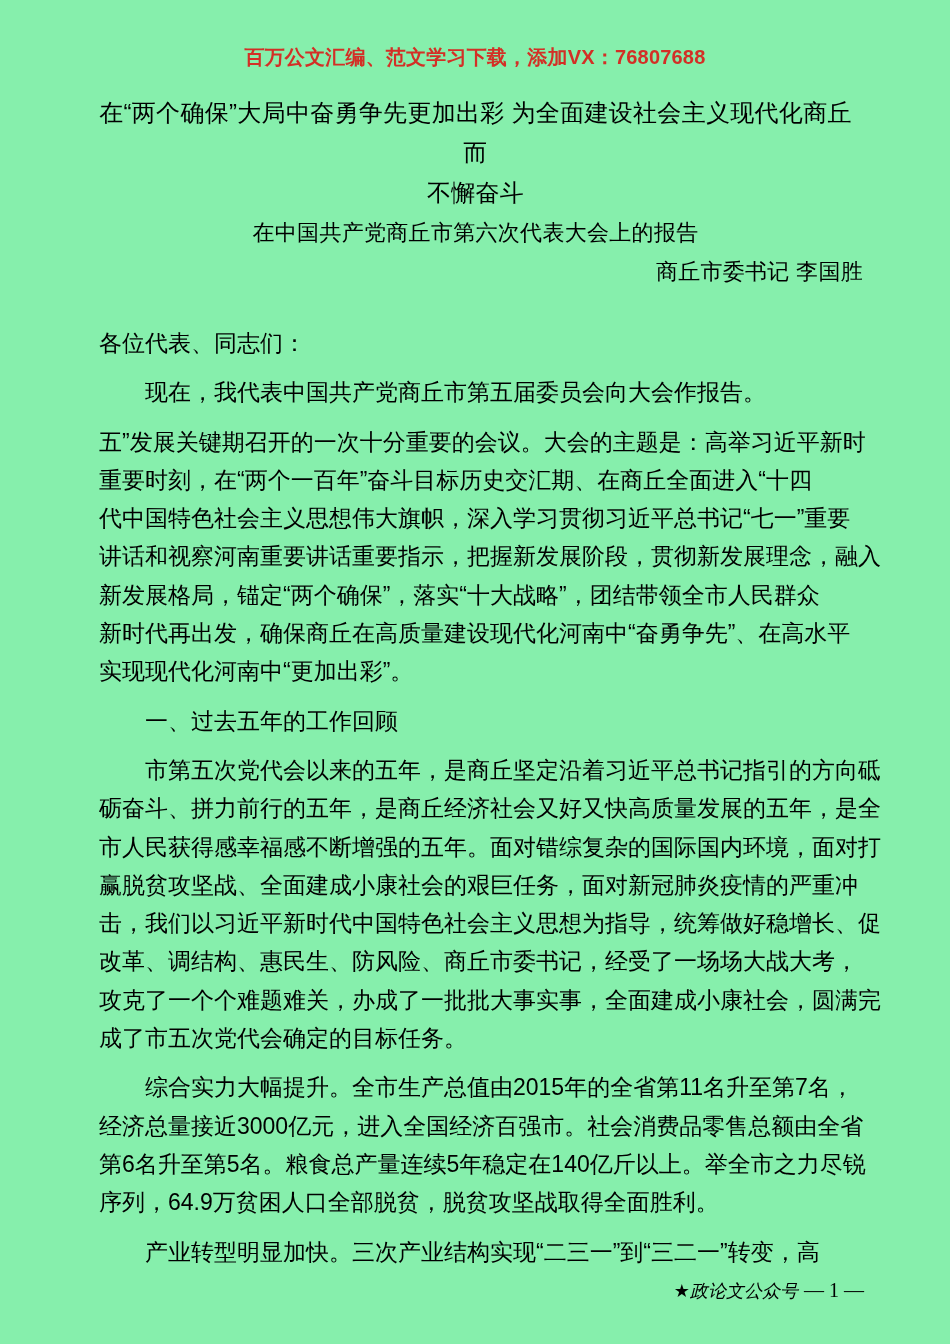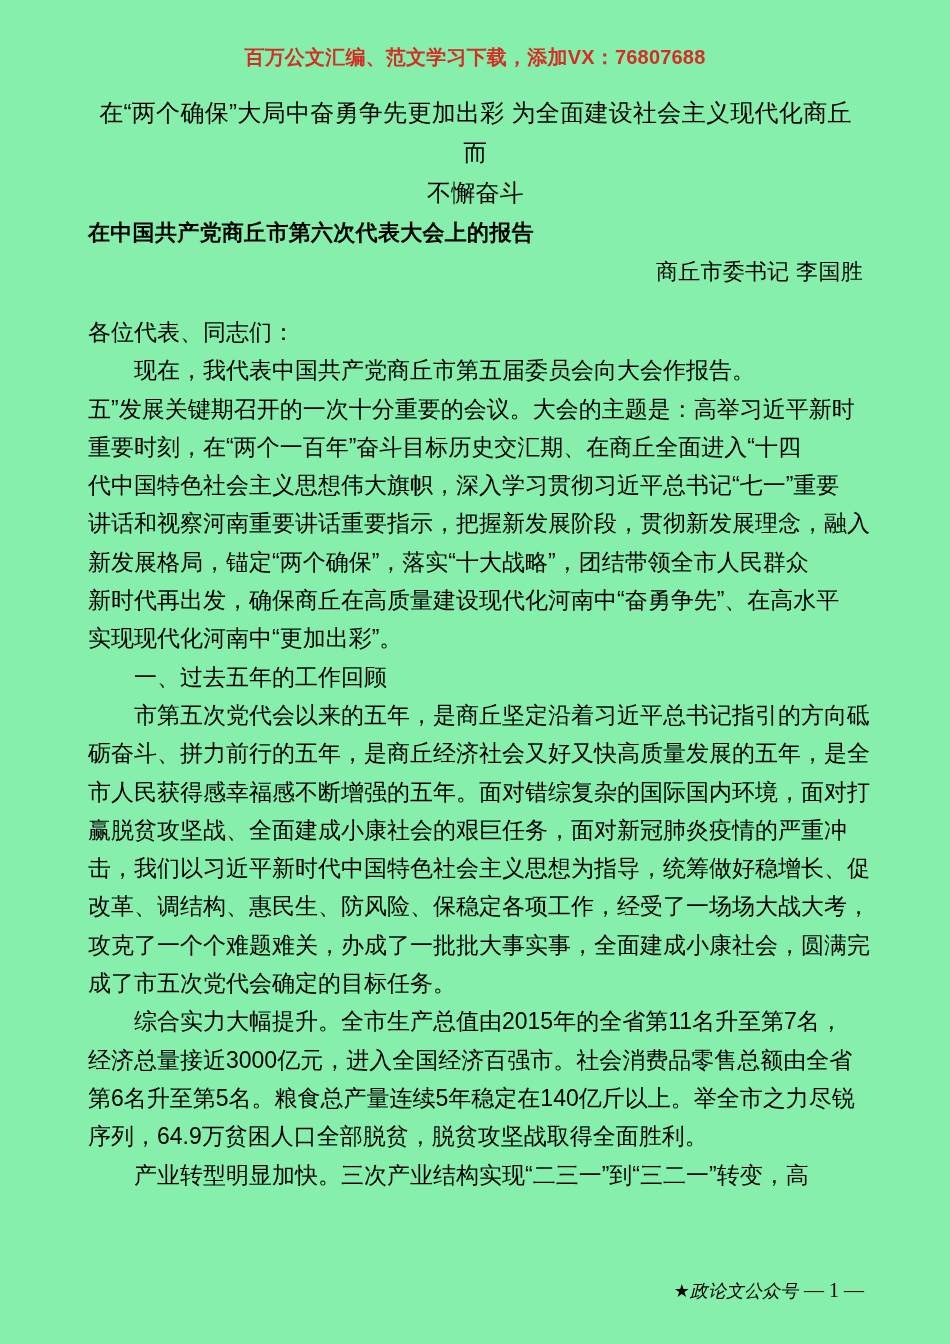--- a/index.html
+++ b/index.html
@@ -49,22 +49,22 @@
     font-weight: 400;
     letter-spacing: 0.3px;
   }
   .doc-title .tline {
     display: block;
     text-align: center;
   }
   .doc-subtitle {
     font-size: 22px;
     line-height: 39px;
-    text-align: left;
-    font-weight: 700;
+    text-align: center;
+    font-weight: 400;
     letter-spacing: 0.3px;
   }
   .doc-byline {
     font-size: 22px;
     line-height: 39px;
     text-align: right;
     font-weight: 400;
     letter-spacing: 0.3px;
   }
   .doc-date {
@@ -81,21 +81,21 @@
     top: 313px;
     left: 88px;
     width: 776px;
   }
   .para {
     font-size: 23px;
     line-height: 38.3px;
     text-align: justify;
     text-justify: inter-ideograph;
     letter-spacing: 0px;
-    margin: 0;
+    margin: 11px;
   }
   .para .ln {
     display: block;
     white-space: nowrap;
   }
   .ind {
     display: inline-block;
     width: 46px;
   }
 
@@ -159,21 +159,21 @@
     <p class="para">
       <span class="ln"><span class="ind"></span><span>一、过去五年的工作回顾</span></span>
     </p>
 
     <p class="para">
       <span class="ln"><span class="ind"></span><span>市第五次党代会以来的五年，是商丘坚定沿着习近平总书记指引的方向砥</span></span>
       <span class="ln">砺奋斗、拼力前行的五年，是商丘经济社会又好又快高质量发展的五年，是全</span>
       <span class="ln">市人民获得感幸福感不断增强的五年。面对错综复杂的国际国内环境，面对打</span>
       <span class="ln">赢脱贫攻坚战、全面建成小康社会的艰巨任务，面对新冠肺炎疫情的严重冲</span>
       <span class="ln">击，我们以习近平新时代中国特色社会主义思想为指导，统筹做好稳增长、促</span>
-      <span class="ln">改革、调结构、惠民生、防风险、保稳定各项工作，经受了一场场大战大考，</span>
+      <span class="ln">改革、调结构、惠民生、防风险、商丘市委书记，经受了一场场大战大考，</span>
       <span class="ln">攻克了一个个难题难关，办成了一批批大事实事，全面建成小康社会，圆满完</span>
       <span class="ln">成了市五次党代会确定的目标任务。</span>
     </p>
 
     <p class="para">
       <span class="ln"><span class="ind"></span><span>综合实力大幅提升。全市生产总值由2015年的全省第11名升至第7名，</span></span>
       <span class="ln">经济总量接近3000亿元，进入全国经济百强市。社会消费品零售总额由全省</span>
       <span class="ln">第6名升至第5名。粮食总产量连续5年稳定在140亿斤以上。举全市之力尽锐</span>
       <span class="ln">序列，64.9万贫困人口全部脱贫，脱贫攻坚战取得全面胜利。</span>
     </p>

